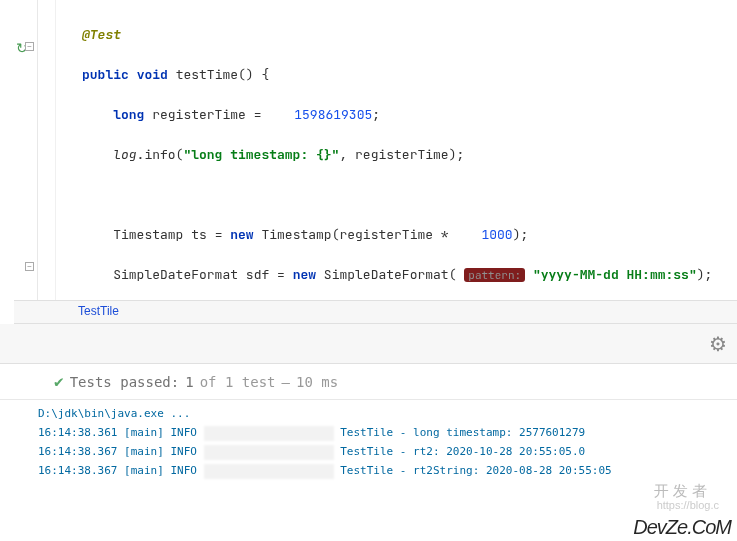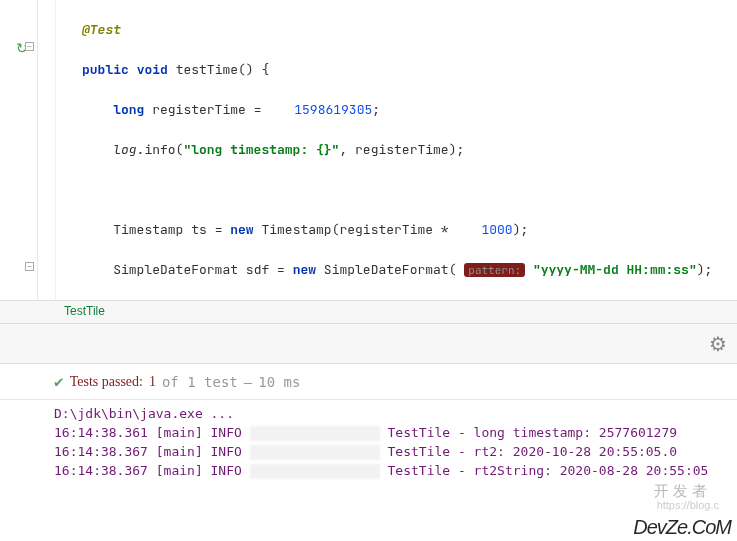--- a/index.html
+++ b/index.html
@@ -3,36 +3,36 @@
 <meta charset="utf-8">
 <style>
   * { margin: 0; padding: 0; box-sizing: border-box; }
   body { font-family: "Segoe UI", Arial, sans-serif; font-size: 13px; background: #fff; color: #333; width: 737px; height: 541px; overflow: hidden; position: relative; }
   .editor-area { display: flex; height: 300px; }
   .gutter { width: 38px; background: #fff; border-right: 1px solid #e8e8e8; position: relative; }
   .gutter-icon { position: absolute; left: 16px; top: 40px; color: #499c54; font-size: 14px; }
   .fold-col { position: absolute; right: 2px; top: 0; bottom: 0; width: 10px; }
   .fold-box { position: absolute; width: 9px; height: 9px; border: 1px solid #aaa; background: #fff; font-size: 8px; line-height: 7px; text-align: center; color: #888; cursor: pointer; }
   .ruler { width: 18px; background: #fff; border-right: 1px solid #f0f0f0; }
-  .code { flex: 1; font-family: "JetBrains Mono", Consolas, monospace; font-size: 13px; line-height: 20px; padding-left: 26px; white-space: pre; overflow: hidden; }
+  .code { flex: 1; font-family: "JetBrains Mono", Consolas, monospace; font-size: 13px; line-height: 20px; padding-top: 5px; padding-left: 26px; white-space: pre; overflow: hidden; }
   .kw { color: #0033b3; font-weight: bold; }
   .ann { color: #808000; font-weight: bold; font-style: italic; }
   .num { color: #1750eb; margin-left: 25px; }
   .str { color: #067d17; font-weight: bold; }
   .ital { font-style: italic; color: #333; }
   .hint { background: #7f1d1d; color: #909090; padding: 0 4px; border-radius: 3px; font-size: 11px; }
   .code-line { display: block; }
-  .breadcrumb-bar { height: 24px; background: #f7f7f7; border-top: 1px solid #e0e0e0; border-bottom: 1px solid #e0e0e0; padding: 3px 64px; font-size: 12px; color: #15803d; }
+  .breadcrumb-bar { height: 24px; background: #f7f7f7; border-top: 1px solid #e0e0e0; border-bottom: 1px solid #e0e0e0; padding: 3px 64px; font-size: 12px; color: #1d4ed8; margin-left: 14px; }
   .test-toolbar { height: 40px; background: #f7f7f7; border-bottom: 1px solid #e0e0e0; position: relative; }
   .gear { position: absolute; right: 10px; top: 8px; color: #888; font-size: 20px; cursor: pointer; }
   .test-status-bar { height: 36px; padding: 8px 54px; display: flex; align-items: center; gap: 6px; font-family: Consolas, monospace; font-size: 14px; border-bottom: 1px solid #e8e8e8; }
   .check { color: #59a869; font-size: 16px; font-weight: bold; }
-  .tst-dark { color: #7f1d1d; font-family: Liberation Serif, serif; }
+  .tst-dark { color: #737373; }
   .tst-gray { color: #999; }
-  .console { font-family: Consolas, monospace; font-size: 13px; line-height: 19px; padding: 4px 54px; color: #701a75; position: relative; }
+  .console { font-family: Consolas, monospace; font-size: 11px; line-height: 19px; padding: 4px 38px; color: #0369a1; position: relative; }
   .console-line { white-space: pre; }
   .blur { display: inline-block; width: 130px; height: 15px; background: #f2f2f2; vertical-align: middle; filter: blur(1px); }
   .watermark { position: absolute; right: 6px; bottom: 2px; font-family: Arial, sans-serif; font-size: 20px; font-weight: normal; font-style: italic; color: #000000; opacity: 0.85; pointer-events: none; letter-spacing: -1px; }
   .watermark-sub { position: absolute; right: 18px; bottom: 30px; font-size: 11px; color: #ccc; pointer-events: none; }
   .watermark-cn { position: absolute; right: 30px; bottom: 40px; font-size: 15px; color: #bbb; pointer-events: none; }
 </style>
 </head>
 <body>
 
 <div class="editor-area">

